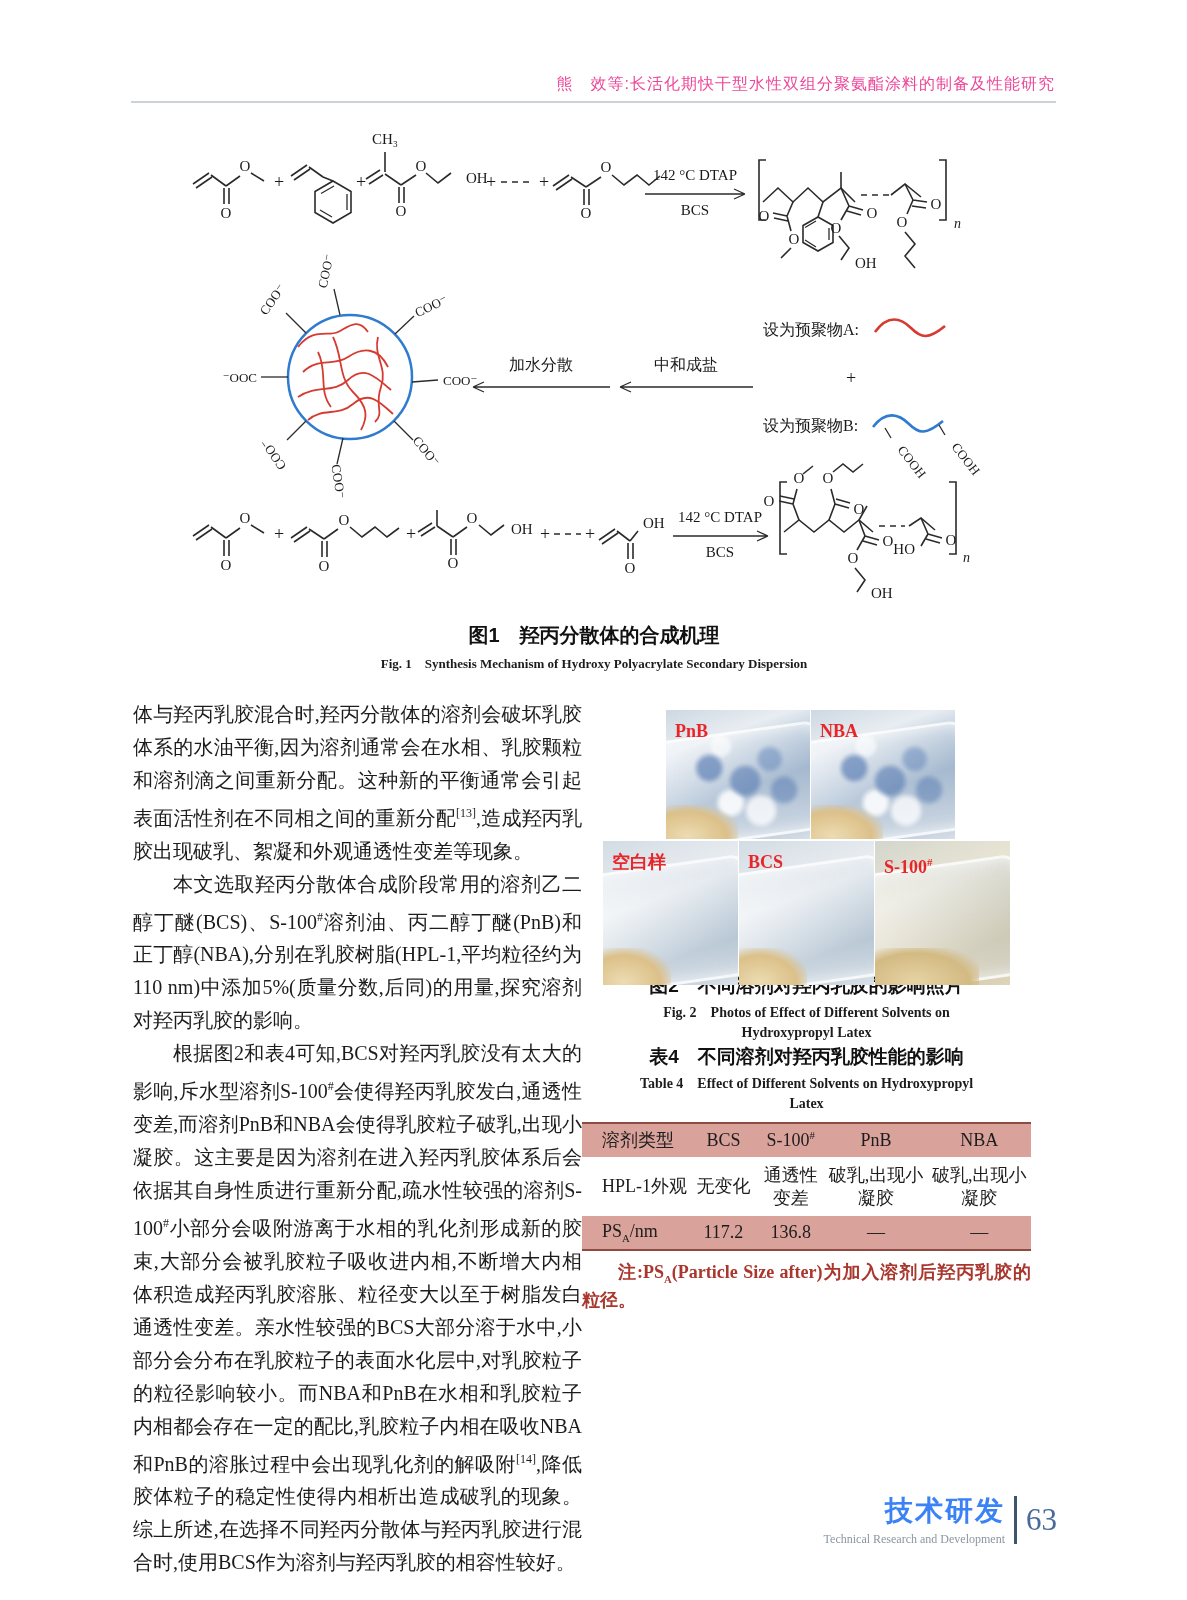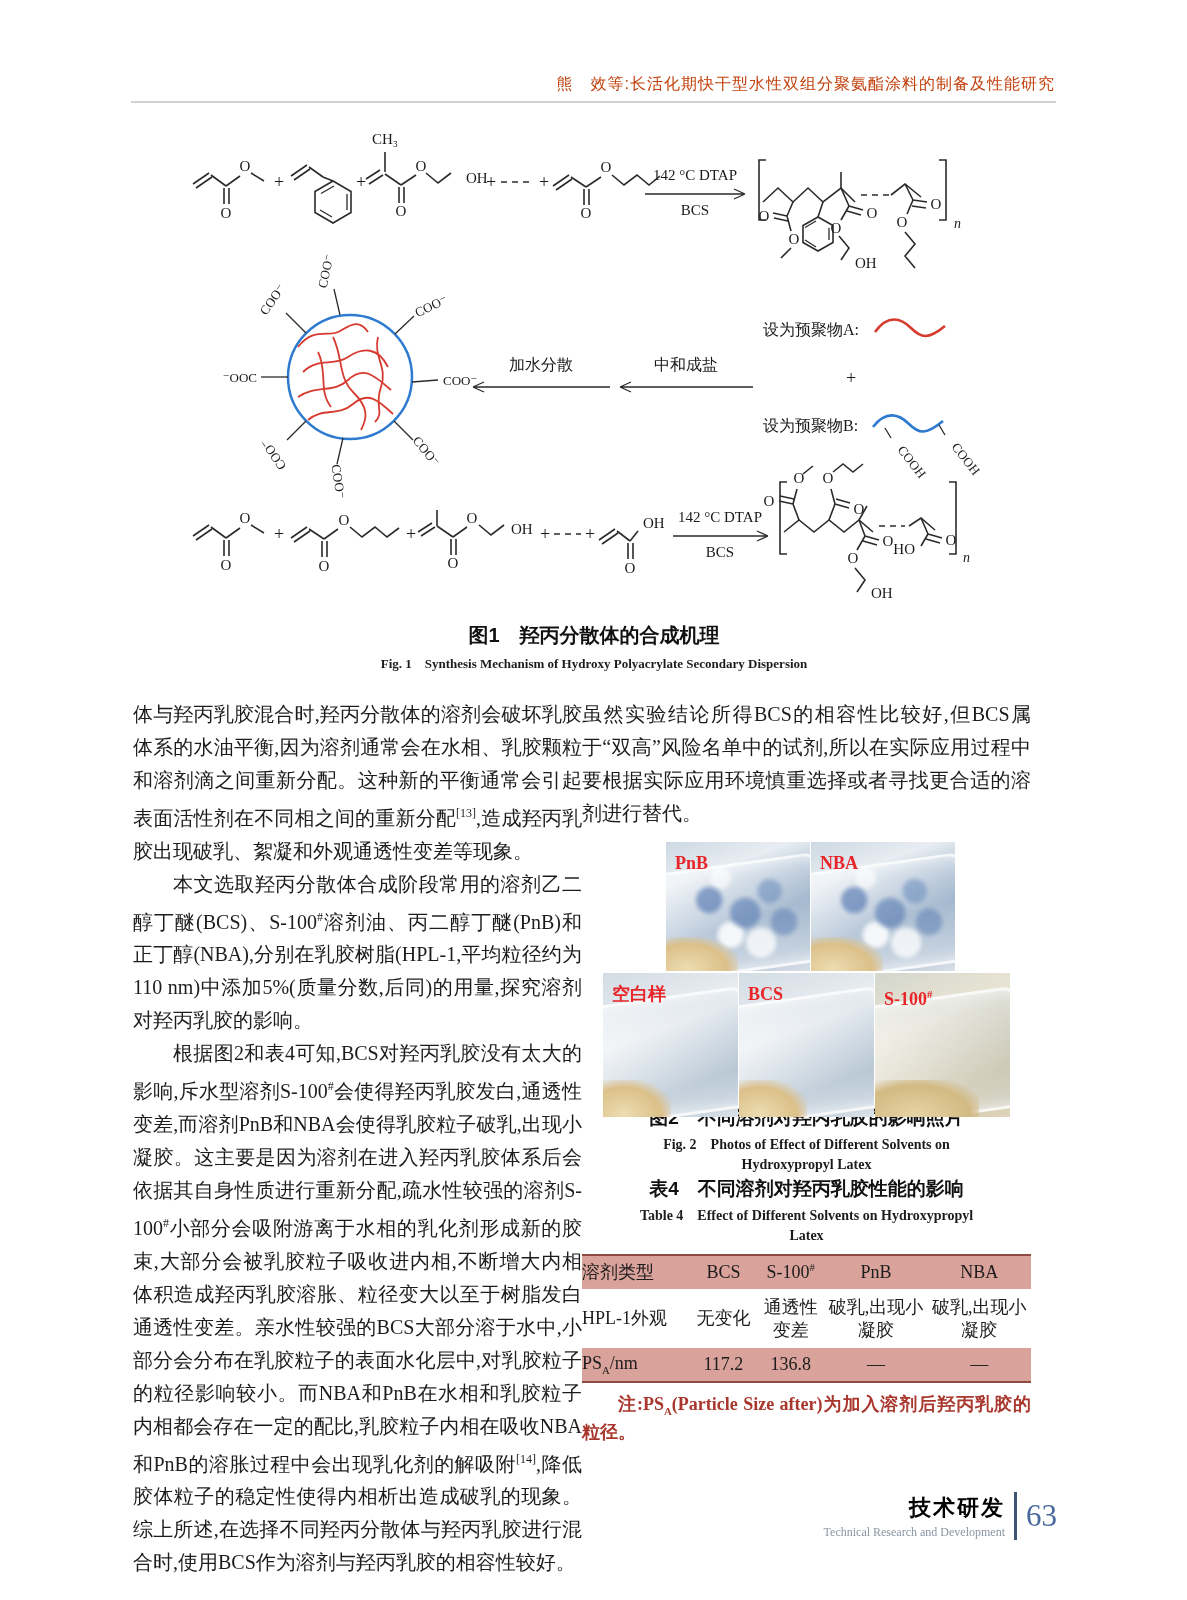--- a/index.html
+++ b/index.html
@@ -2,21 +2,21 @@
 <html style="--circle-blue: #2e7bd0; --chain-red: #d63b30; --photo-label-red: #e8262a; --table-salmon: #d9a29b; --note-red: #a9372d; --footer-blue: #49699c;"><head>
 <meta charset="utf-8">
 <style>
   html,body{margin:0;padding:0;background:#9e9e9e;}
   .page{
     position:relative;width:1187px;height:1600px;margin:0 auto;background:#ffffff;
     font-family:"Liberation Serif","DejaVu Serif",serif;color:#1c1c1c;overflow:hidden;
   }
   
   .running-head{position:absolute;top:74px;right:132px;font-family:"Liberation Sans","DejaVu Sans",sans-serif;
-    font-size:16px;color:#c2410c;letter-spacing:1px;}
+    font-size:16px;color:#ec4899;letter-spacing:1px;}
   .header-rule{position:absolute;top:101px;left:131px;width:925px;border-top:2px solid #cdd2d6;}
   
   .fig1{position:absolute;top:122px;left:133px;}
   .bond{stroke:#2b2b2b;stroke-width:1.6;fill:none;}
   .thin{stroke:#2b2b2b;stroke-width:1.3;fill:none;}
   .dash{stroke:#2b2b2b;stroke-width:1.5;fill:none;stroke-dasharray:6 5;}
   .atom{font:15px "Liberation Serif","DejaVu Serif",serif;fill:#1a1a1a;}
   .atom-s{font:13px "Liberation Serif","DejaVu Serif",serif;fill:#1a1a1a;}
   .cond{font:15px "Liberation Serif","DejaVu Serif",serif;fill:#1a1a1a;}
   .cn-label{font:16px "Liberation Serif","DejaVu Serif",serif;fill:#1a1a1a;}
@@ -68,31 +68,31 @@
   .photo .label sup{font-size:60%;}
   
   .caption2,.table-title{text-align:center;line-height:1.45;}
   .caption2 .cap-cn,.table-title .cap-cn{font-size:19px;}
   .caption2 .cap-en,.table-title .cap-en{font-size:14px;margin-top:3px;}
   
   table.t4{width:100%;border-collapse:collapse;margin-top:8px;font-size:18px;
     border-top:2px solid #8f4a42;border-bottom:2px solid #8f4a42;}
   table.t4 td,table.t4 th{padding:4px 2px;text-align:center;font-weight:normal;line-height:1.3;}
   table.t4 tr.shaded{background:var(--table-salmon,#d9a29b);}
-  table.t4 td.rowhead,table.t4 th.rowhead{text-align:left;padding-left:0;}
+  table.t4 td.rowhead,table.t4 th.rowhead{text-align:left;padding-left:20px;}
   table.t4 thead tr{border-bottom:3px solid #ffffff;}
   table.t4 tbody tr.plain{border-bottom:2px solid #ffffff;}
   table.t4 sup{font-size:60%;}
   table.t4 sub{font-size:60%;}
   .t4-note{margin:8px 0 0 0;color:var(--note-red,#a9372d);font-size:18px;line-height:1.5;text-indent:2em;font-weight:bold;}
   .t4-note sub{font-size:60%;}
   
   .footer{position:absolute;top:1492px;right:130px;display:flex;align-items:center;gap:9px;}
   .f-text{text-align:right;}
-  .f-cn{font-family:"Liberation Sans","DejaVu Sans",sans-serif;font-weight:bold;font-size:22px;color:#000000;letter-spacing:2px;}
+  .f-cn{font-family:"Liberation Sans","DejaVu Sans",sans-serif;font-weight:bold;font-size:28px;color:#3b82f6;letter-spacing:2px;}
   .f-en{font-family:"Liberation Serif","DejaVu Serif",serif;font-size:12px;color:#8a96a2;margin-top:2px;}
   .f-bar{width:3px;height:48px;background:#3d5570;}
   .f-num{font-size:31px;color:var(--footer-blue,#49699c);}
 </style>
 </head>
 <body>
 
 <div class="page">
 
   <div class="running-head">熊　效等:长活化期快干型水性双组分聚氨酯涂料的制备及性能研究</div>
@@ -265,23 +265,20 @@
     <div class="cap-en">Fig. 1　Synthesis Mechanism of Hydroxy Polyacrylate Secondary Dispersion</div>
   </div>
 
   <div class="columns">
     <div class="col">
         <p class="para"><span>体与羟丙乳胶混合时,羟丙分散体的溶剂会破坏乳胶体系的水油平衡,因为溶剂通常会在水相、乳胶颗粒和溶剂滴之间重新分配。这种新的平衡通常会引起表面活性剂在不同相之间的重新分配</span><sup>[13]</sup><span>,造成羟丙乳胶出现破乳、絮凝和外观通透性变差等现象。</span></p>
         <p class="para indent"><span>本文选取羟丙分散体合成阶段常用的溶剂乙二醇丁醚(BCS)、S-100</span><sup>#</sup><span>溶剂油、丙二醇丁醚(PnB)和正丁醇(NBA),分别在乳胶树脂(HPL-1,平均粒径约为110 nm)中添加5%(质量分数,后同)的用量,探究溶剂对羟丙乳胶的影响。</span></p>
         <p class="para indent"><span>根据图2和表4可知,BCS对羟丙乳胶没有太大的影响,斥水型溶剂S-100</span><sup>#</sup><span>会使得羟丙乳胶发白,通透性变差,而溶剂PnB和NBA会使得乳胶粒子破乳,出现小凝胶。这主要是因为溶剂在进入羟丙乳胶体系后会依据其自身性质进行重新分配,疏水性较强的溶剂S-100</span><sup>#</sup><span>小部分会吸附游离于水相的乳化剂形成新的胶束,大部分会被乳胶粒子吸收进内相,不断增大内相体积造成羟丙乳胶溶胀、粒径变大以至于树脂发白通透性变差。亲水性较强的BCS大部分溶于水中,小部分会分布在乳胶粒子的表面水化层中,对乳胶粒子的粒径影响较小。而NBA和PnB在水相和乳胶粒子内相都会存在一定的配比,乳胶粒子内相在吸收NBA和PnB的溶胀过程中会出现乳化剂的解吸附</span><sup>[14]</sup><span>,降低胶体粒子的稳定性使得内相析出造成破乳的现象。综上所述,在选择不同羟丙分散体与羟丙乳胶进行混合时,使用BCS作为溶剂与羟丙乳胶的相容性较好。</span></p>
       </div>
     <div class="col">
-      <div>
-          <p class="para"><span>虽然实验结论所得BCS的相容性比较好,但BCS属于“双高”风险名单中的试剂,所以在实际应用过程中要根据实际应用环境慎重选择或者寻找更合适的溶剂进行替代。</span></p>
-        </div>
 
       <div class="fig2-photos">
         <div class="photo-row toprow">
             <div class="photo top broken">
               <div class="cup"></div>
               <div class="mottle"></div>
               <div class="sediment"></div>
               <span class="label">PnB</span>
             </div>
             <div class="photo top broken">

